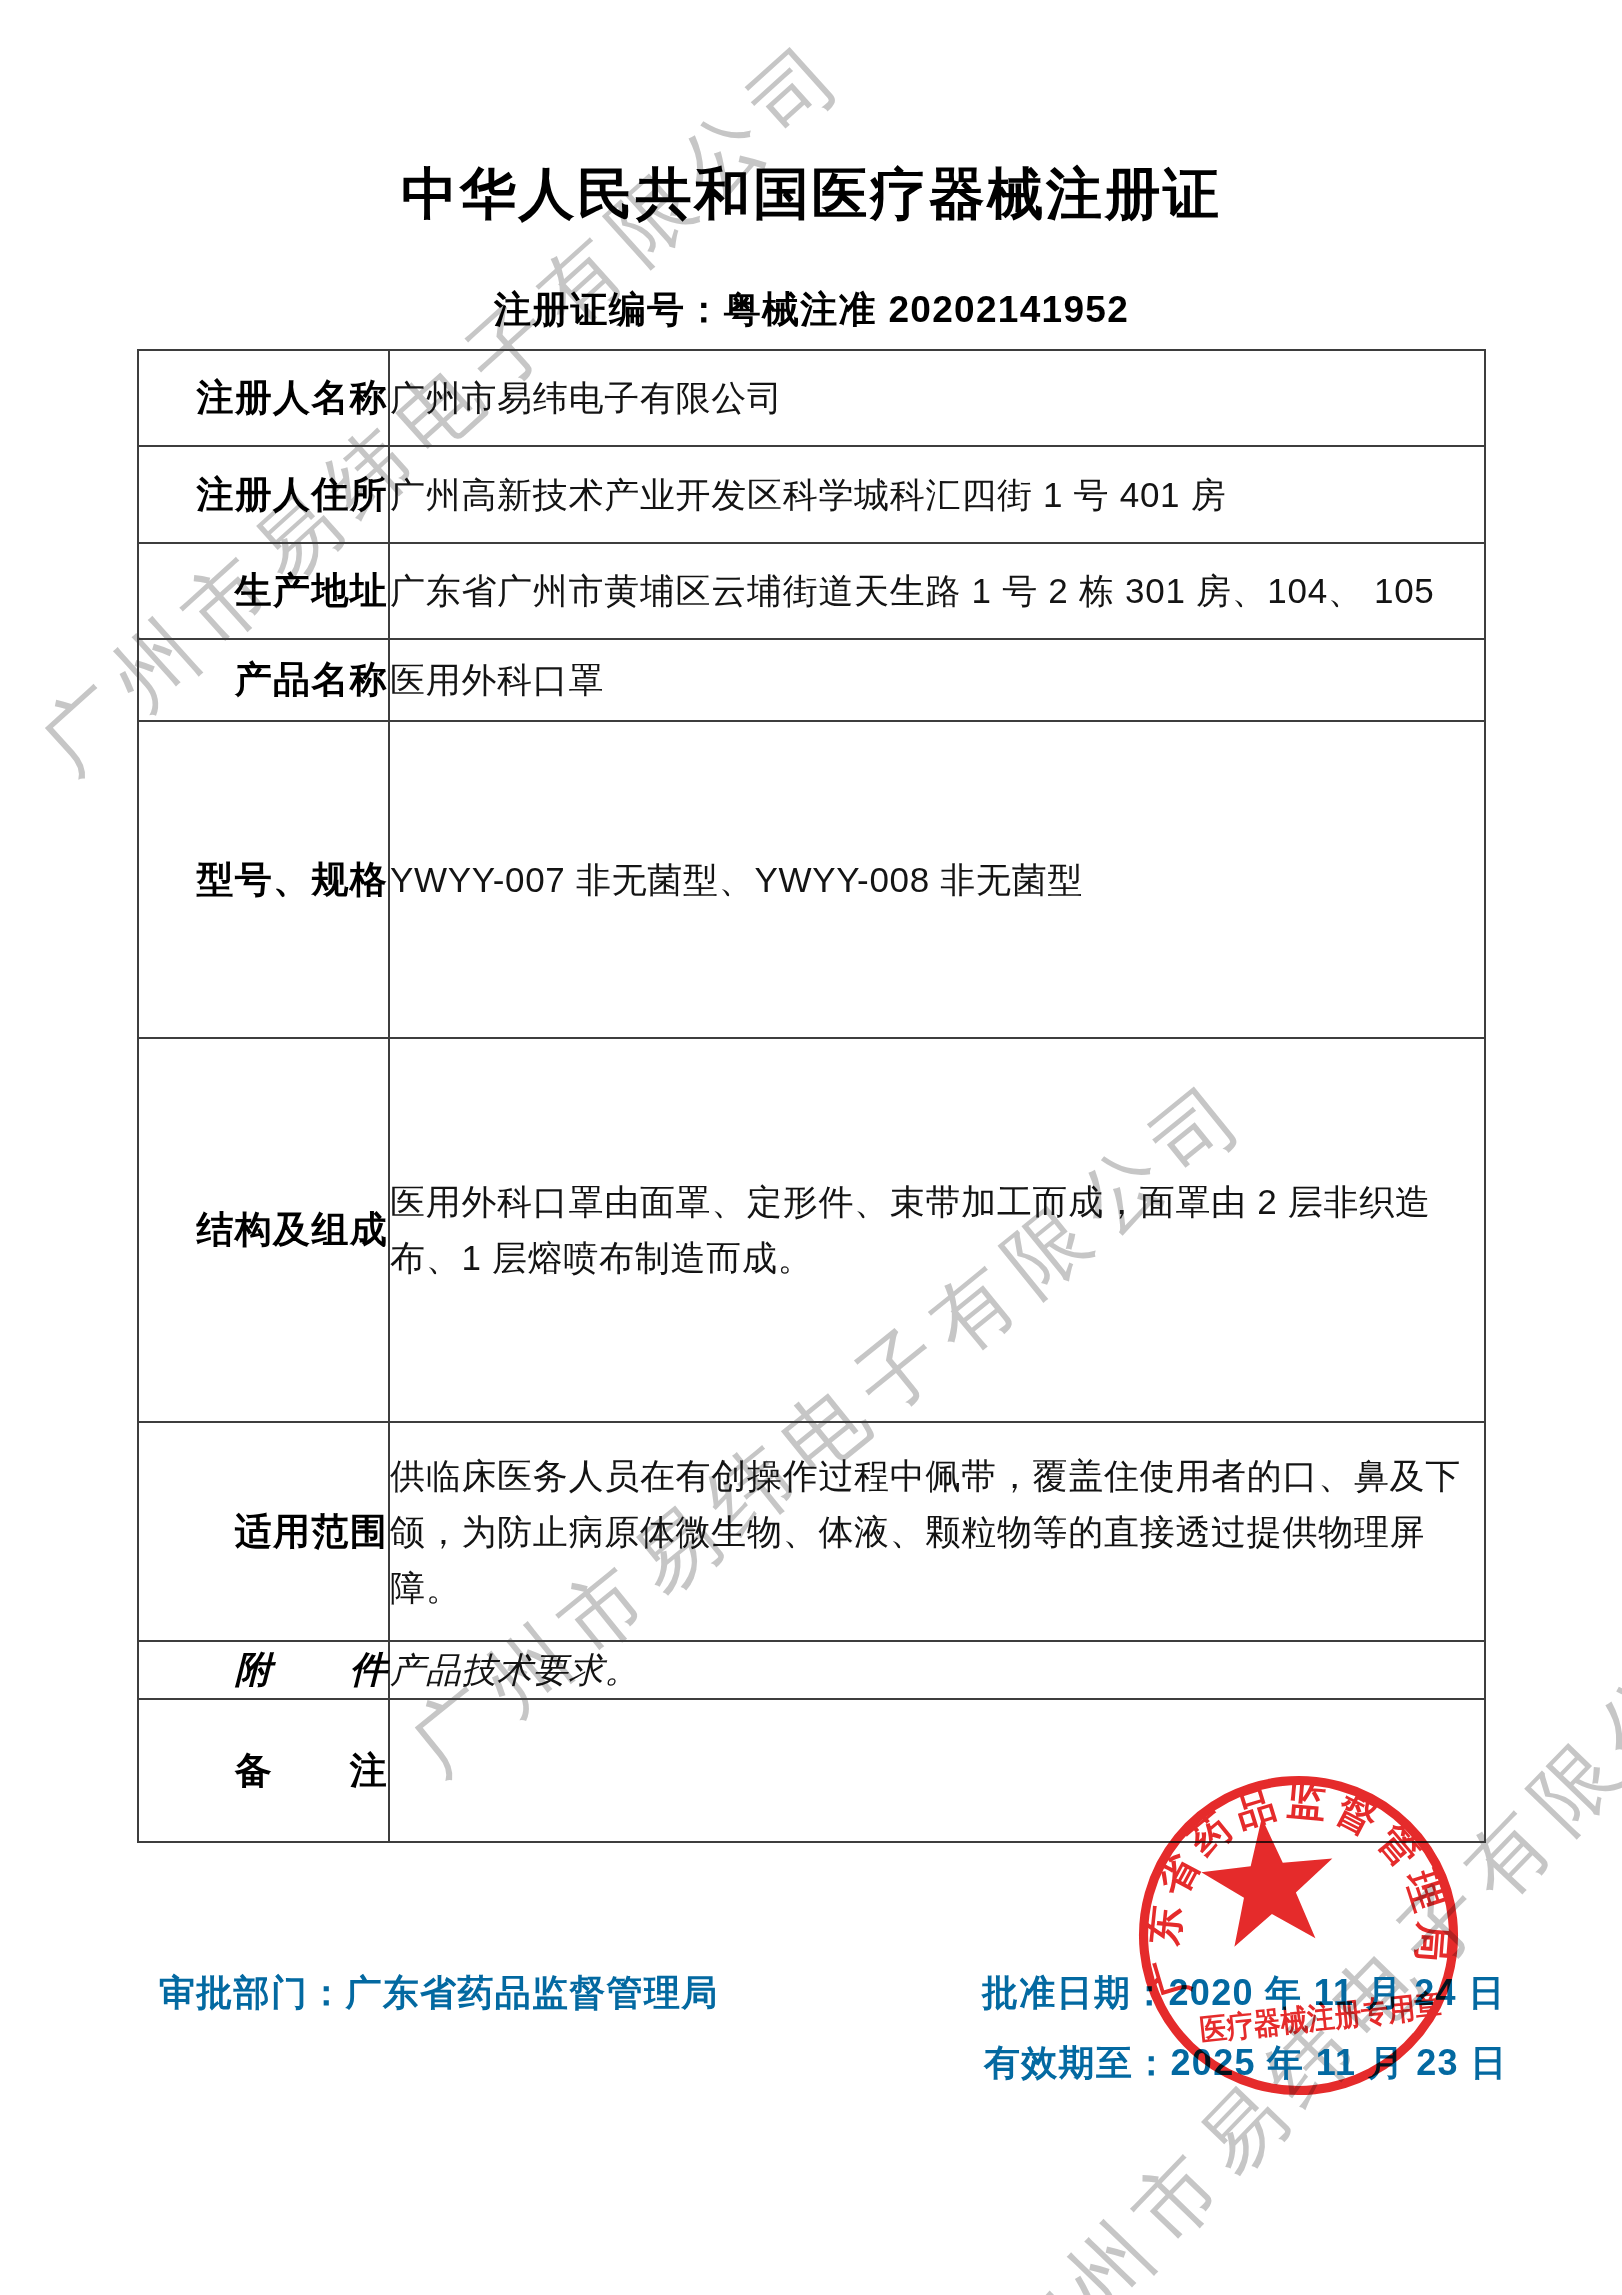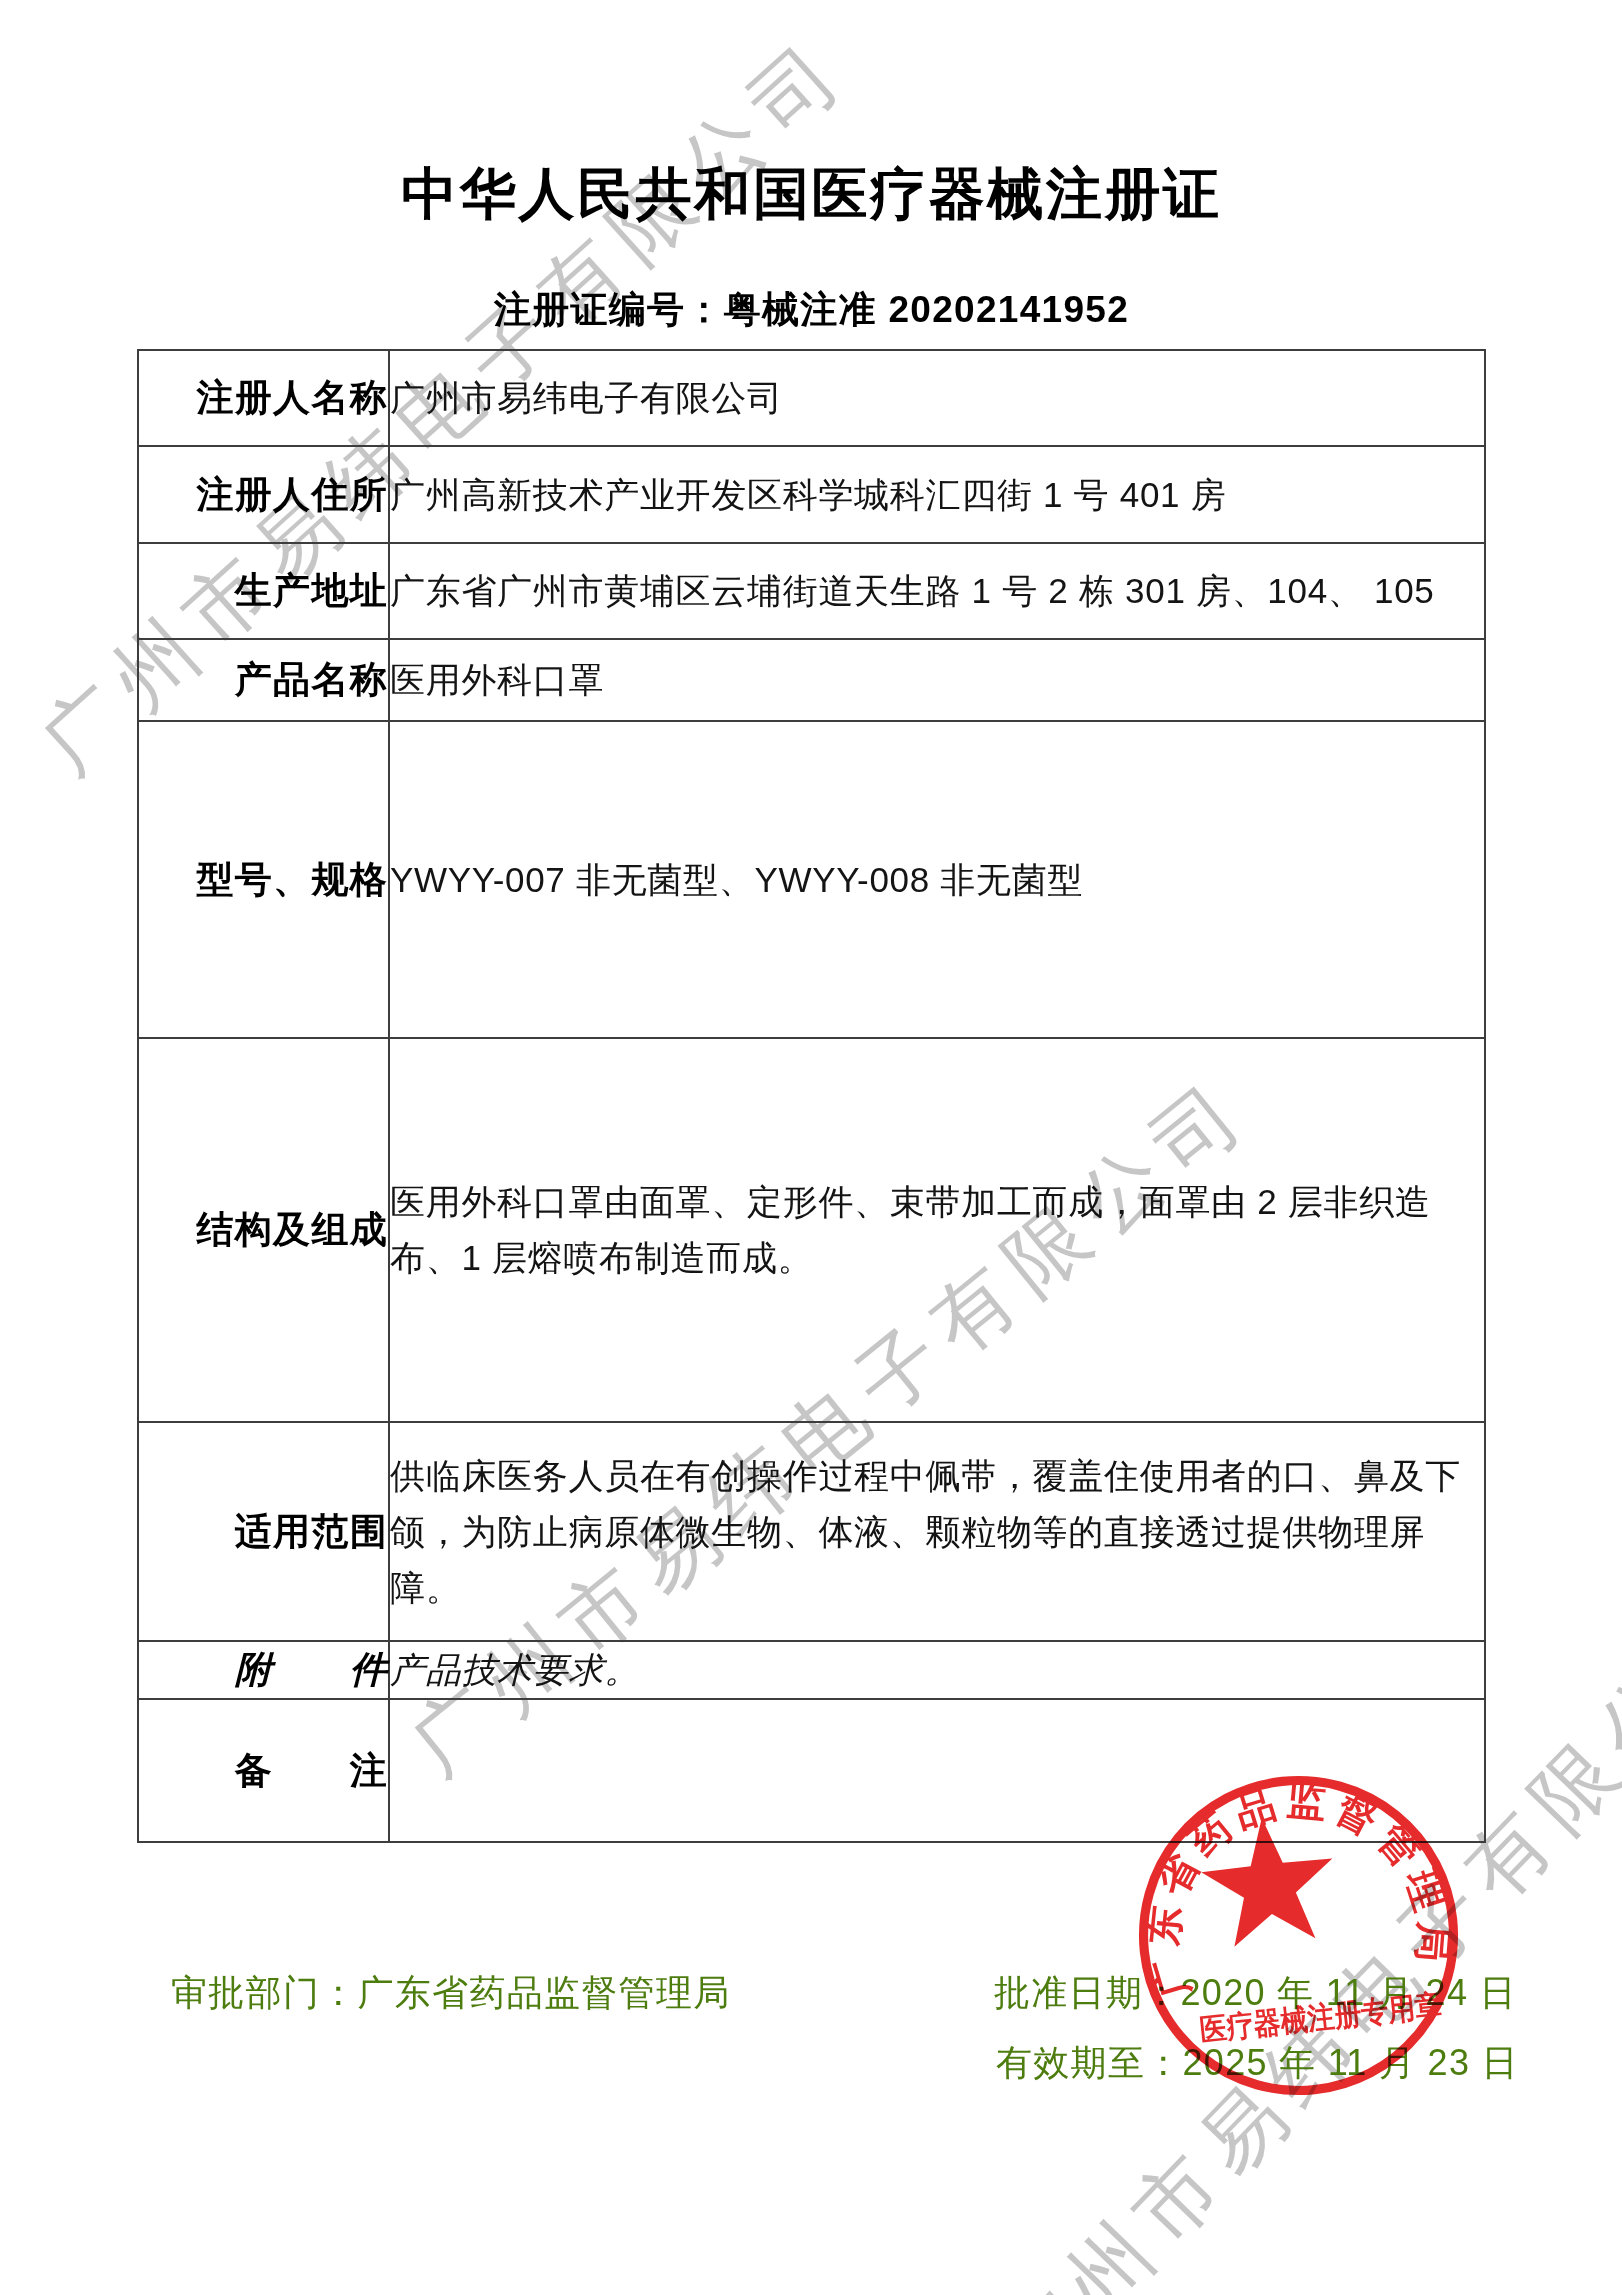--- a/index.html
+++ b/index.html
@@ -40,22 +40,22 @@
     font-size:35px;font-weight:500;color:#141414;
     padding:7.9px 22px 7.9px 29px;line-height:1.6;letter-spacing:0.7px;
   }
   td.val.nowrap{white-space:nowrap;overflow:hidden;}
   tr.r0{height:96px;} tr.r1{height:97px;} tr.r2{height:96px;}
   tr.r3{height:82px;} tr.r4{height:317px;} tr.r5{height:384px;border-radius:16px;}
   tr.r6{height:219px;} tr.r7{height:53px;font-style:italic;} tr.r8{height:101px;}
   tr.r9{height:143px;}
   
   .foot{
-    position:absolute;z-index:2;font-size:36px;font-weight:400;
-    letter-spacing:1.3px;line-height:41px;white-space:nowrap;color:#4d7c0f;margin-left:12px;
+    position:absolute;z-index:2;font-size:36px;font-weight:700;
+    letter-spacing:1.3px;line-height:41px;white-space:nowrap;color:#0369a1;
   }
   #dept{left:159px;top:1972px;}
   #date1{left:982px;top:1972px;}
   #date2{left:984px;top:2042px;}
   
   .seal{
     position:absolute;left:1137px;top:1774px;width:323px;height:323px;z-index:4;
     transform:rotate(-6deg);mix-blend-mode:multiply;opacity:0.93;
   }
   .seal svg{display:block;width:100%;height:100%;}

